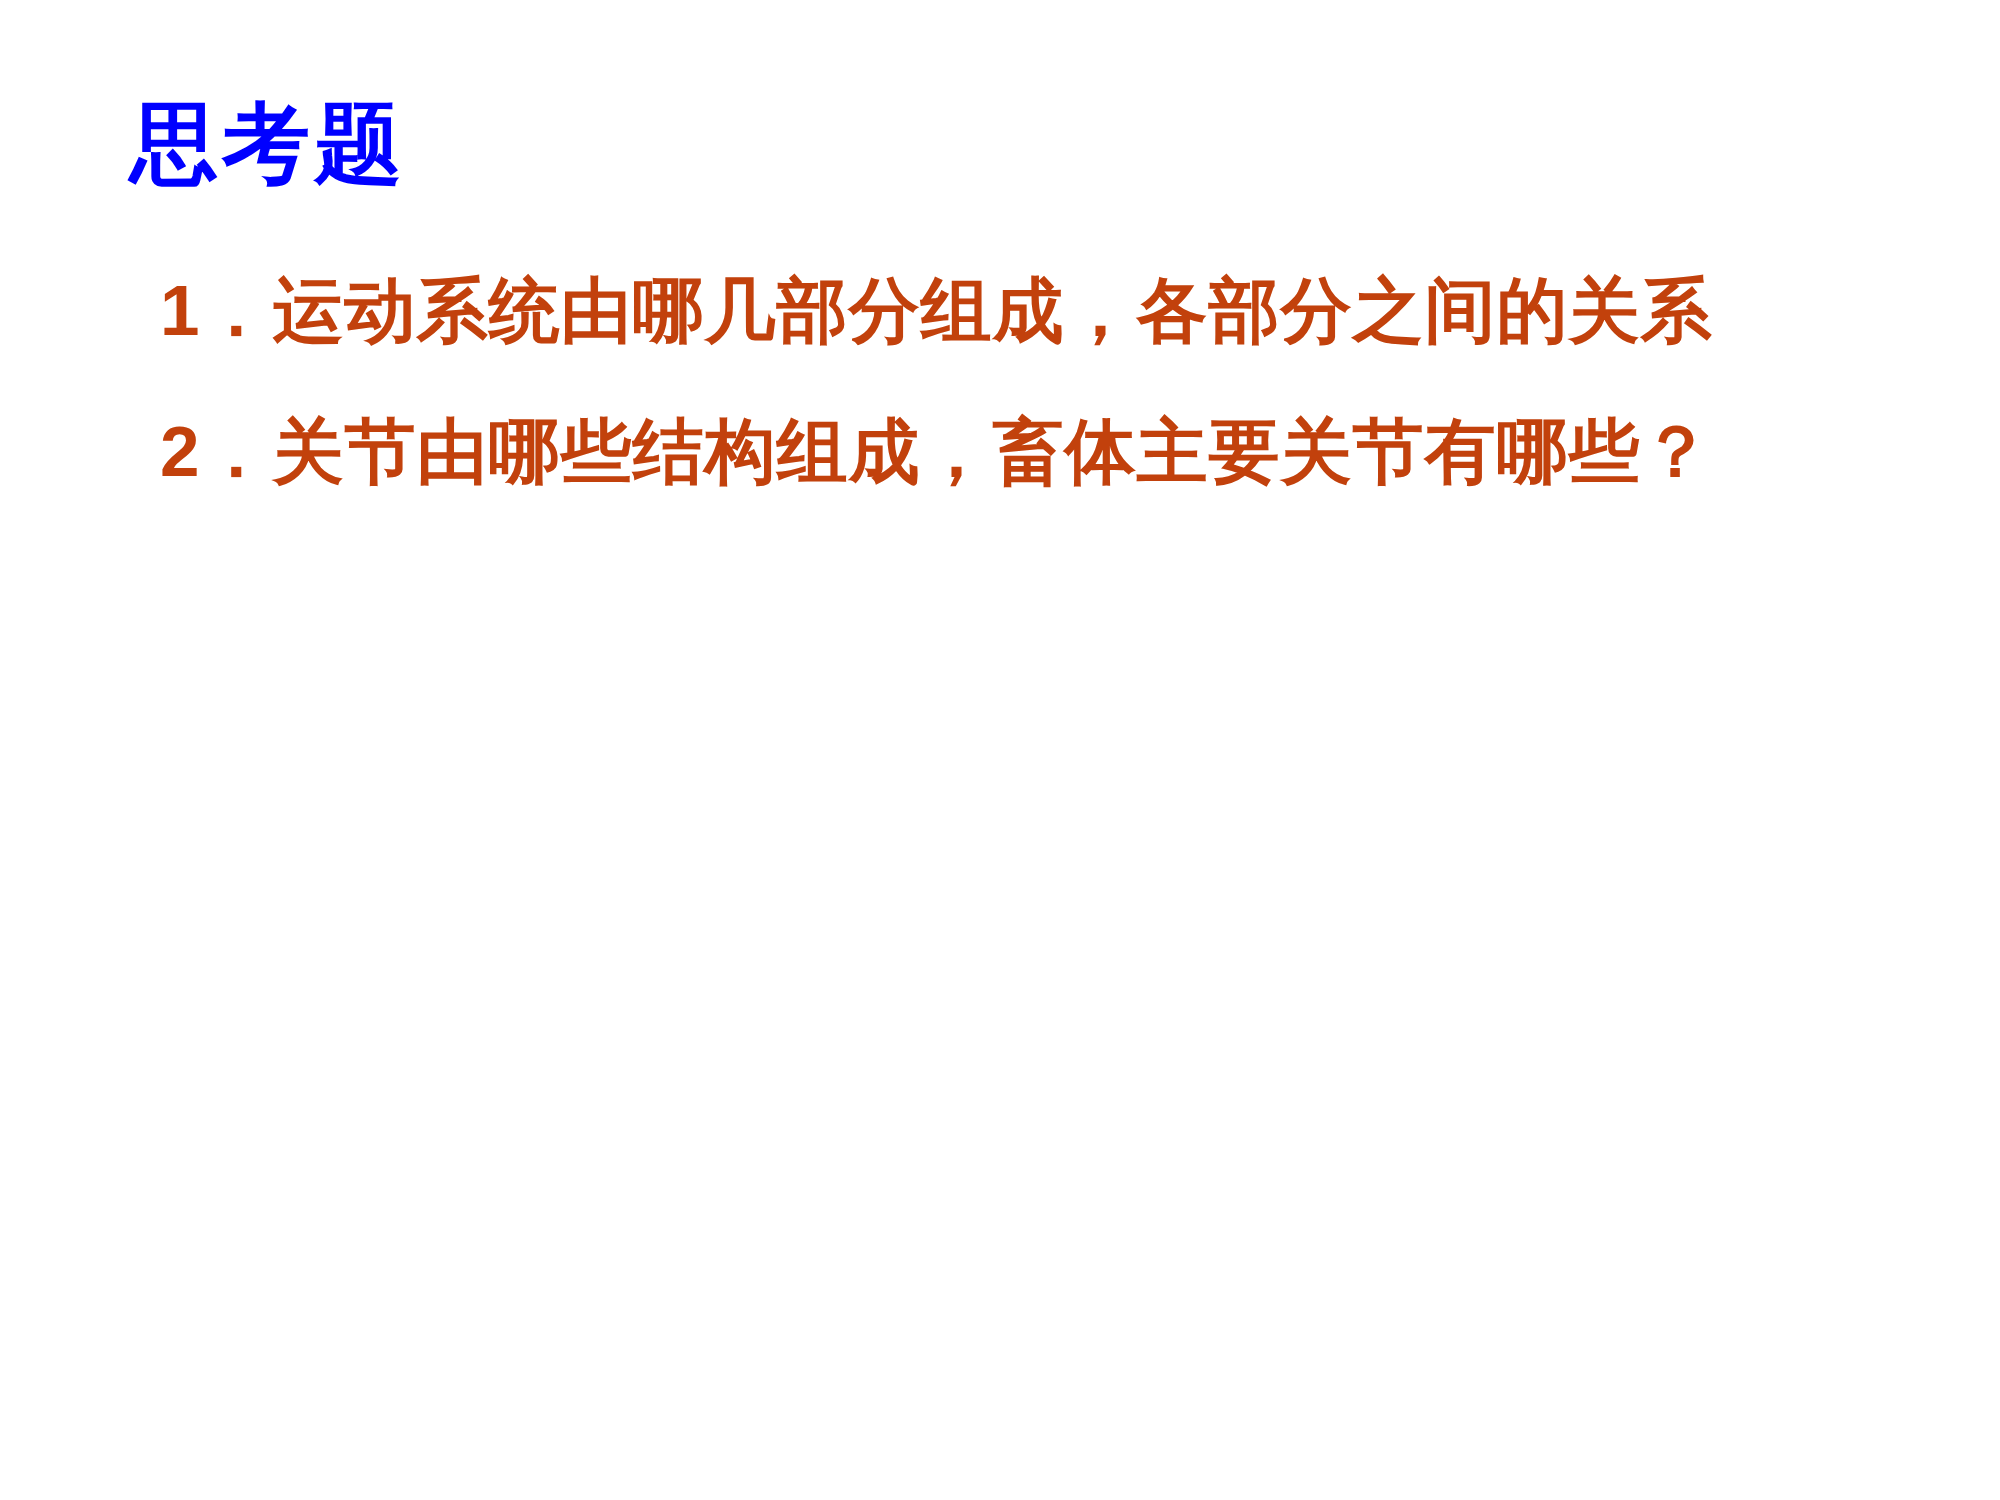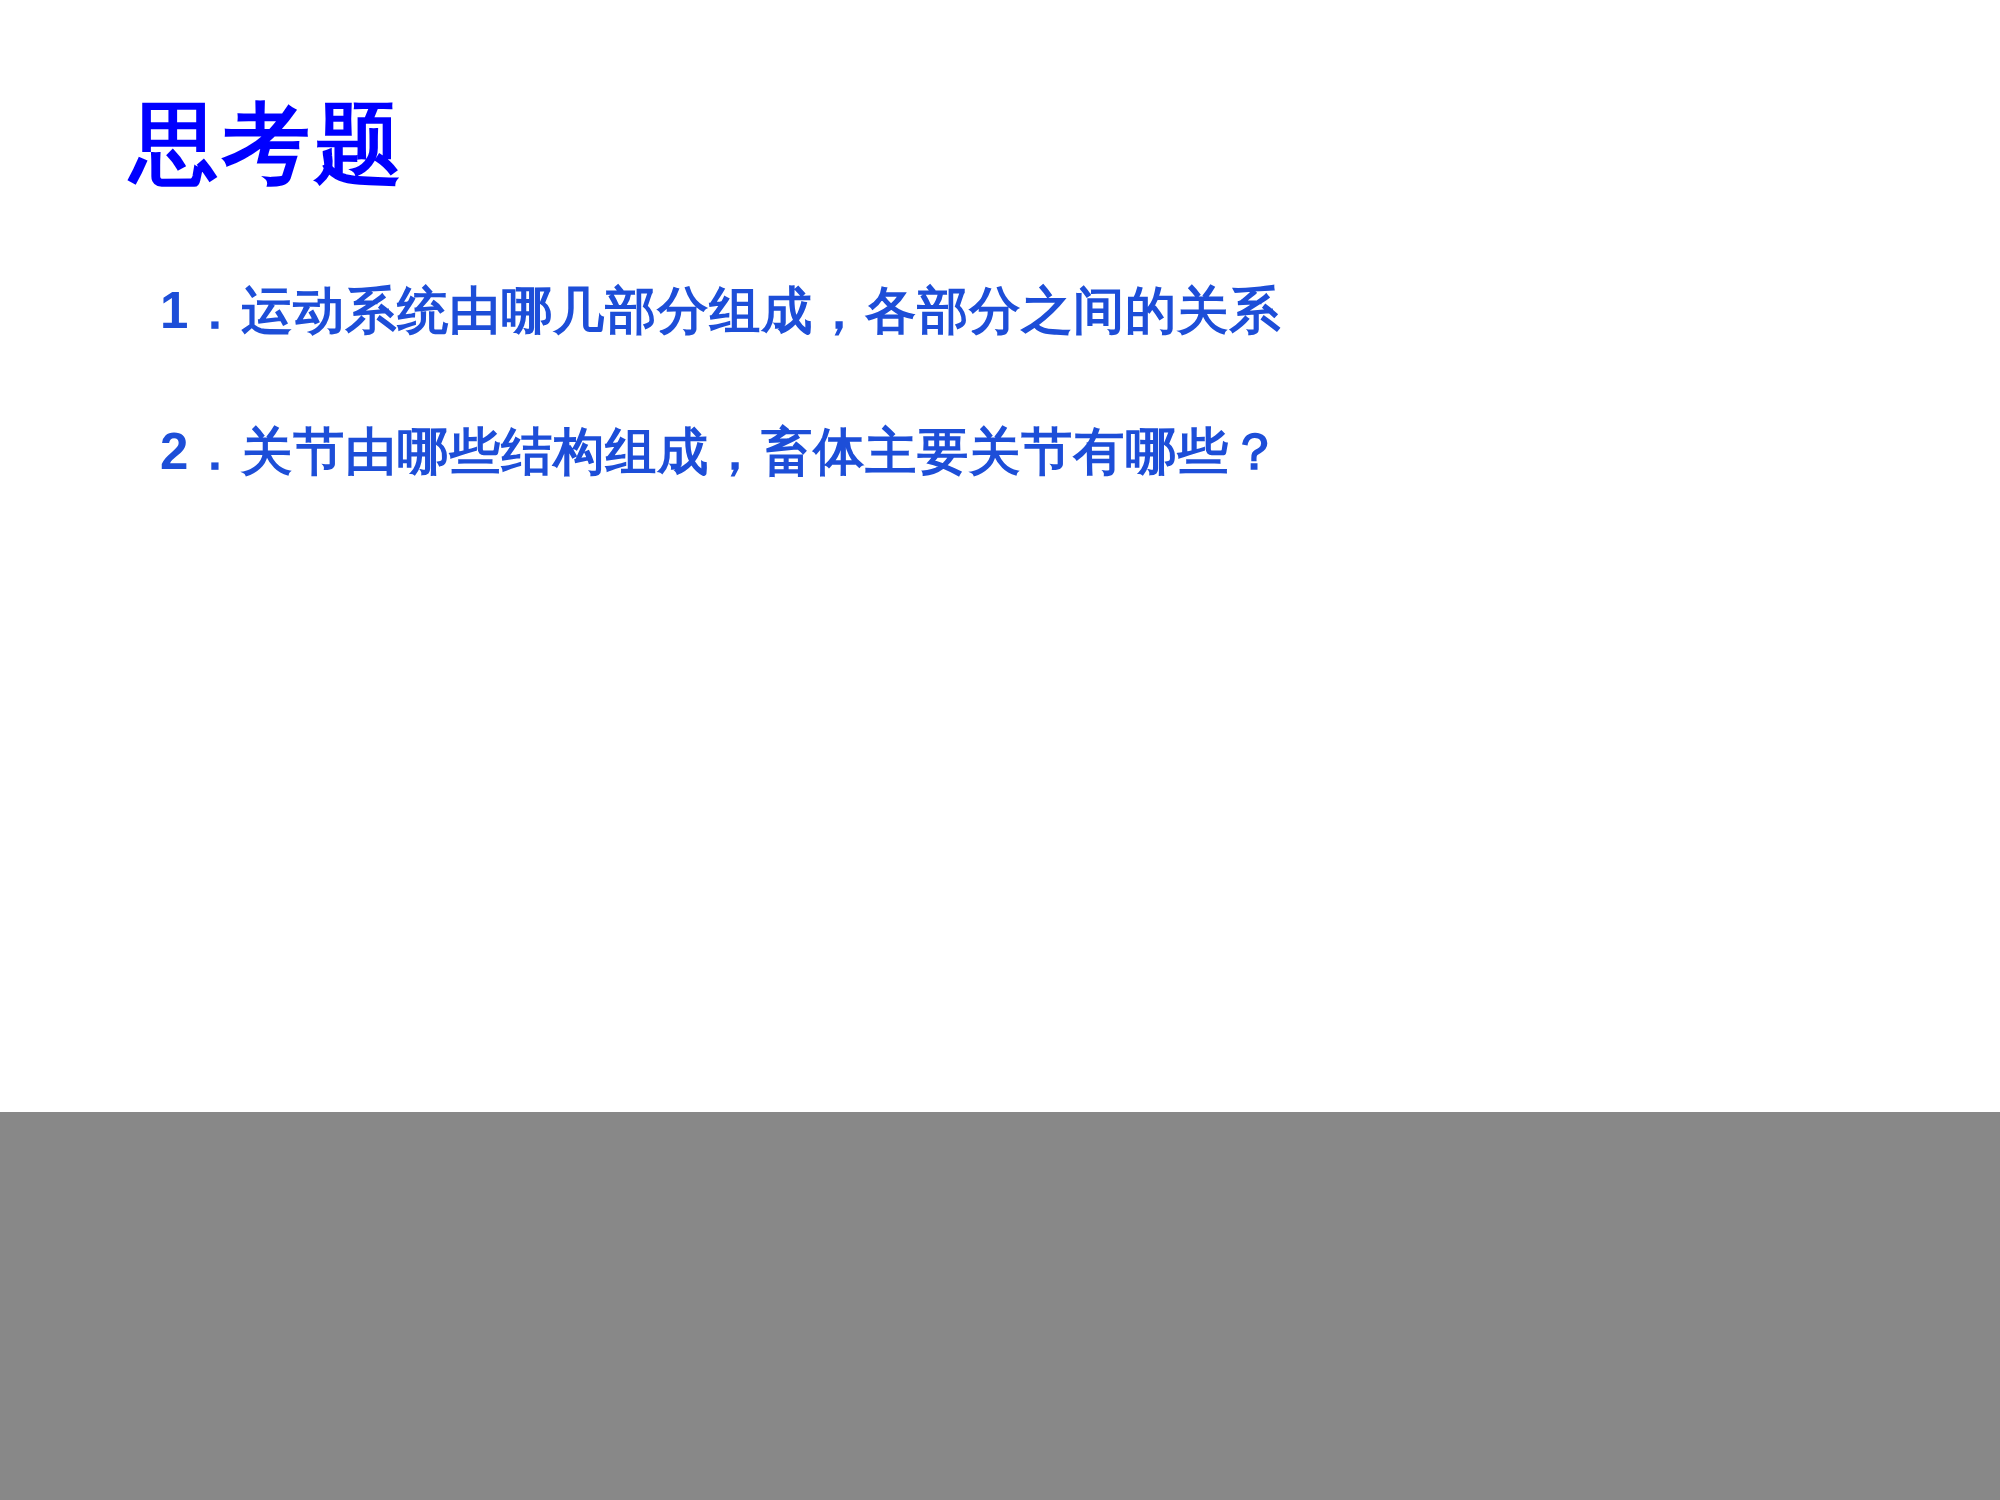--- a/index.html
+++ b/index.html
@@ -1,20 +1,20 @@
 <!DOCTYPE html>
 <html><head>
 <meta charset="utf-8">
 <style>
   * { margin: 0; padding: 0; box-sizing: border-box; }
   html, body { background: #888; }
   .slide {
     position: relative;
     width: 2000px;
-    height: 1112px;
+    height: 1500px;
     margin: 0 auto;
     background: #ffffff;
     overflow: hidden;
     font-family: "Liberation Sans", "DejaVu Sans", sans-serif;
   }
   .slide-title {
     position: absolute;
     left: 130px;
     top: 100px;
     font-size: 88px;
@@ -24,23 +24,23 @@
     letter-spacing: 4px;
     white-space: nowrap;
   }
   .question-body {
     position: absolute;
     left: 160px;
     top: 240px;
     right: 40px;
   }
   .q-line {
-    font-size: 51px;
+    font-size: 71px;
     font-weight: bold;
-    color: #1d4ed8;
+    color: #c2410c;
     line-height: 141px;
     white-space: nowrap;
     letter-spacing: 1px;
   }
 </style>
 </head>
 <body>
 
 <div class="slide">
 

